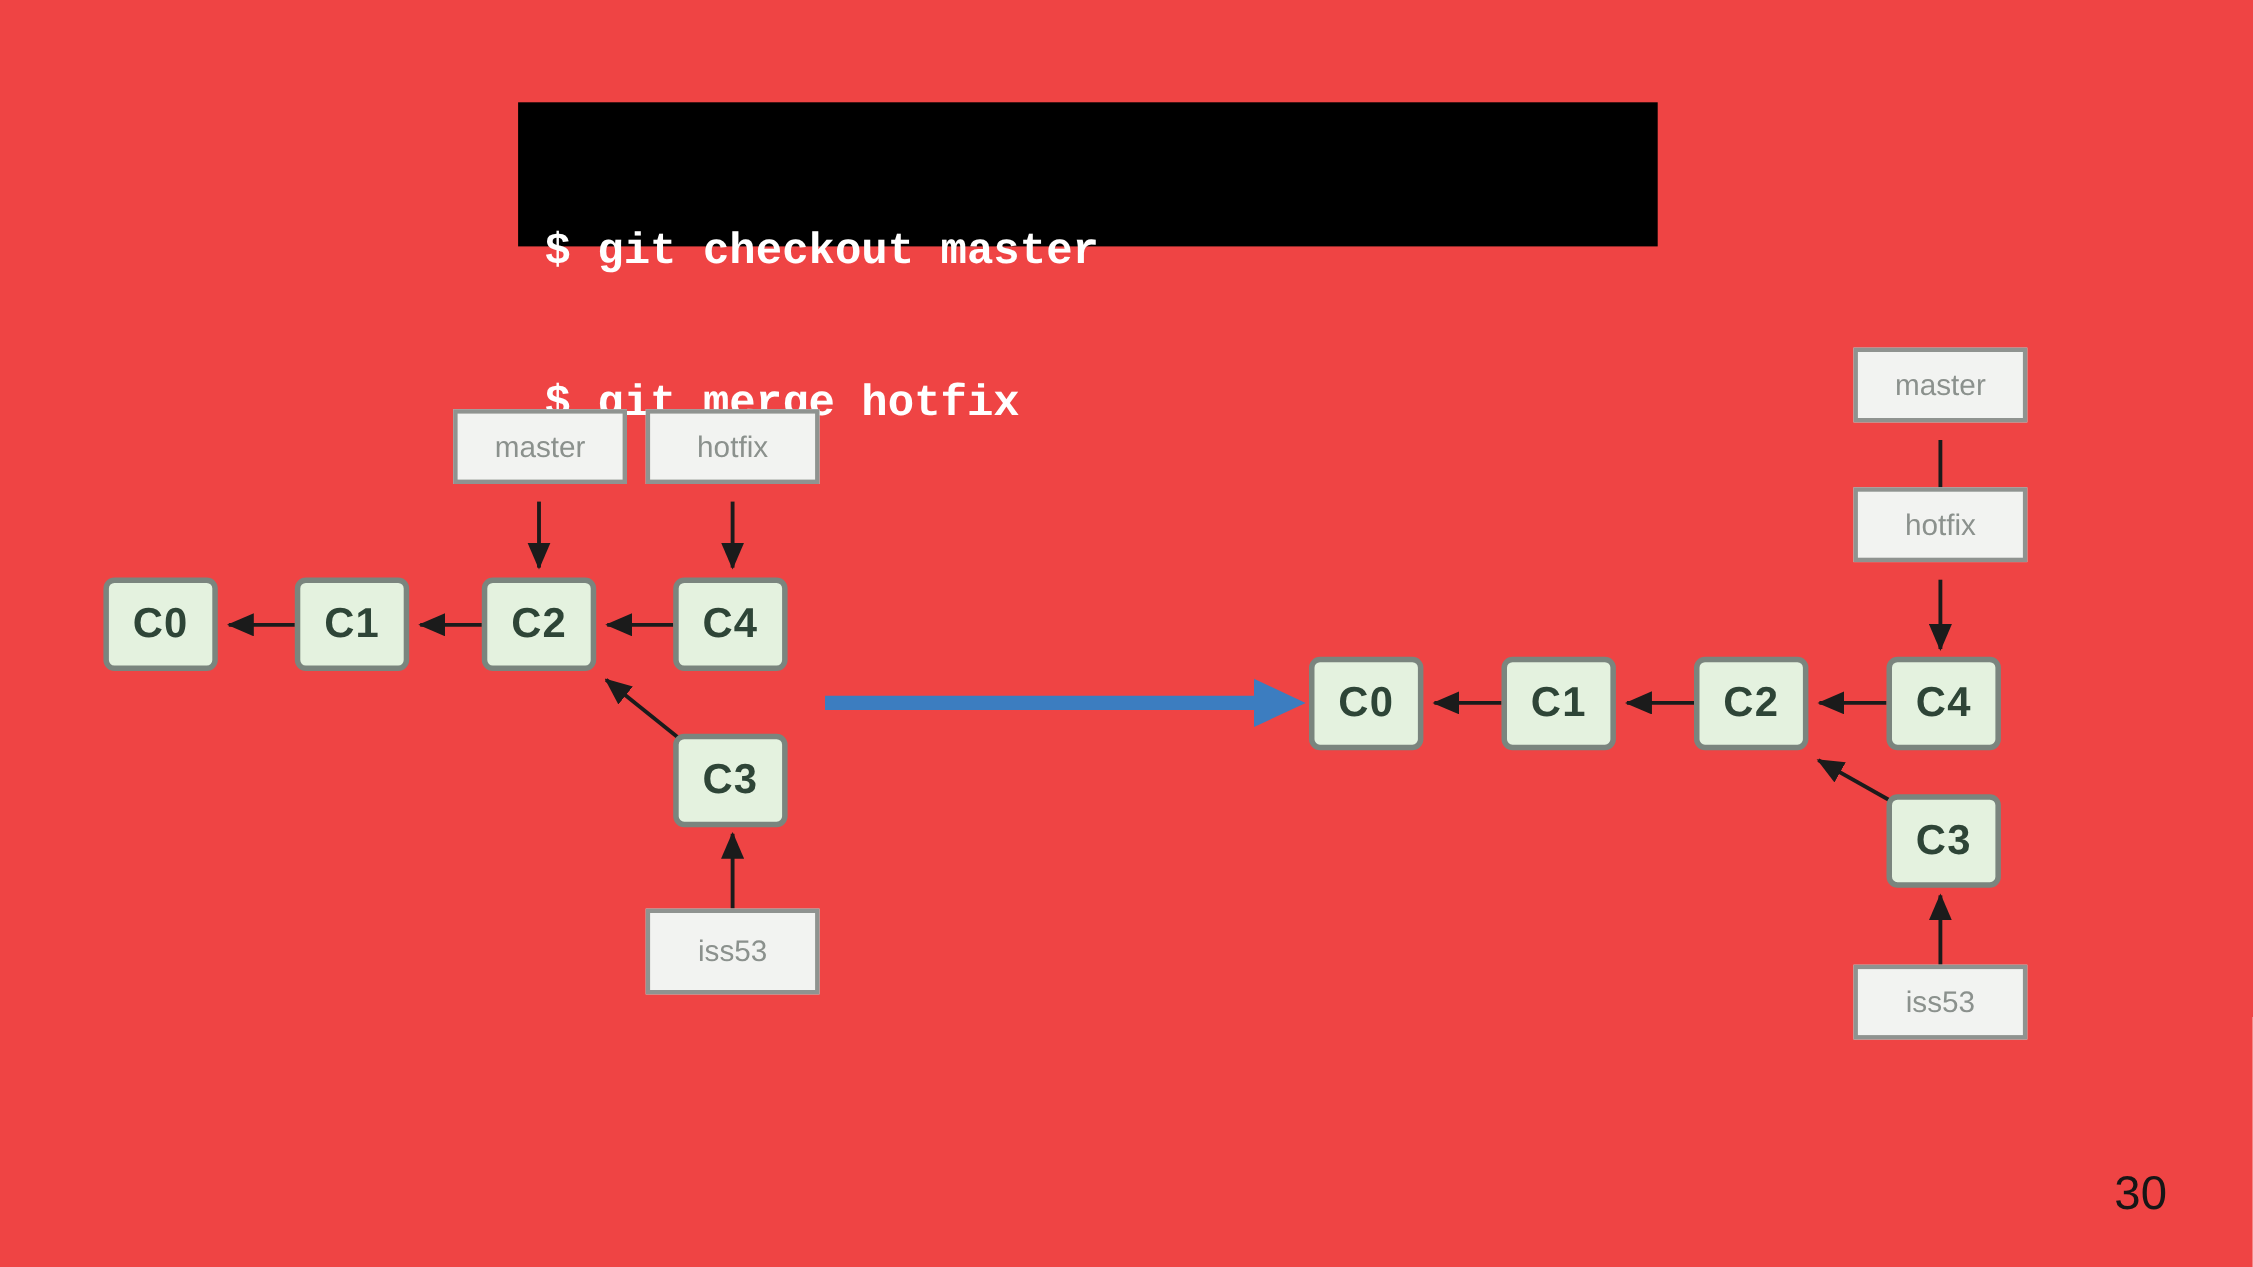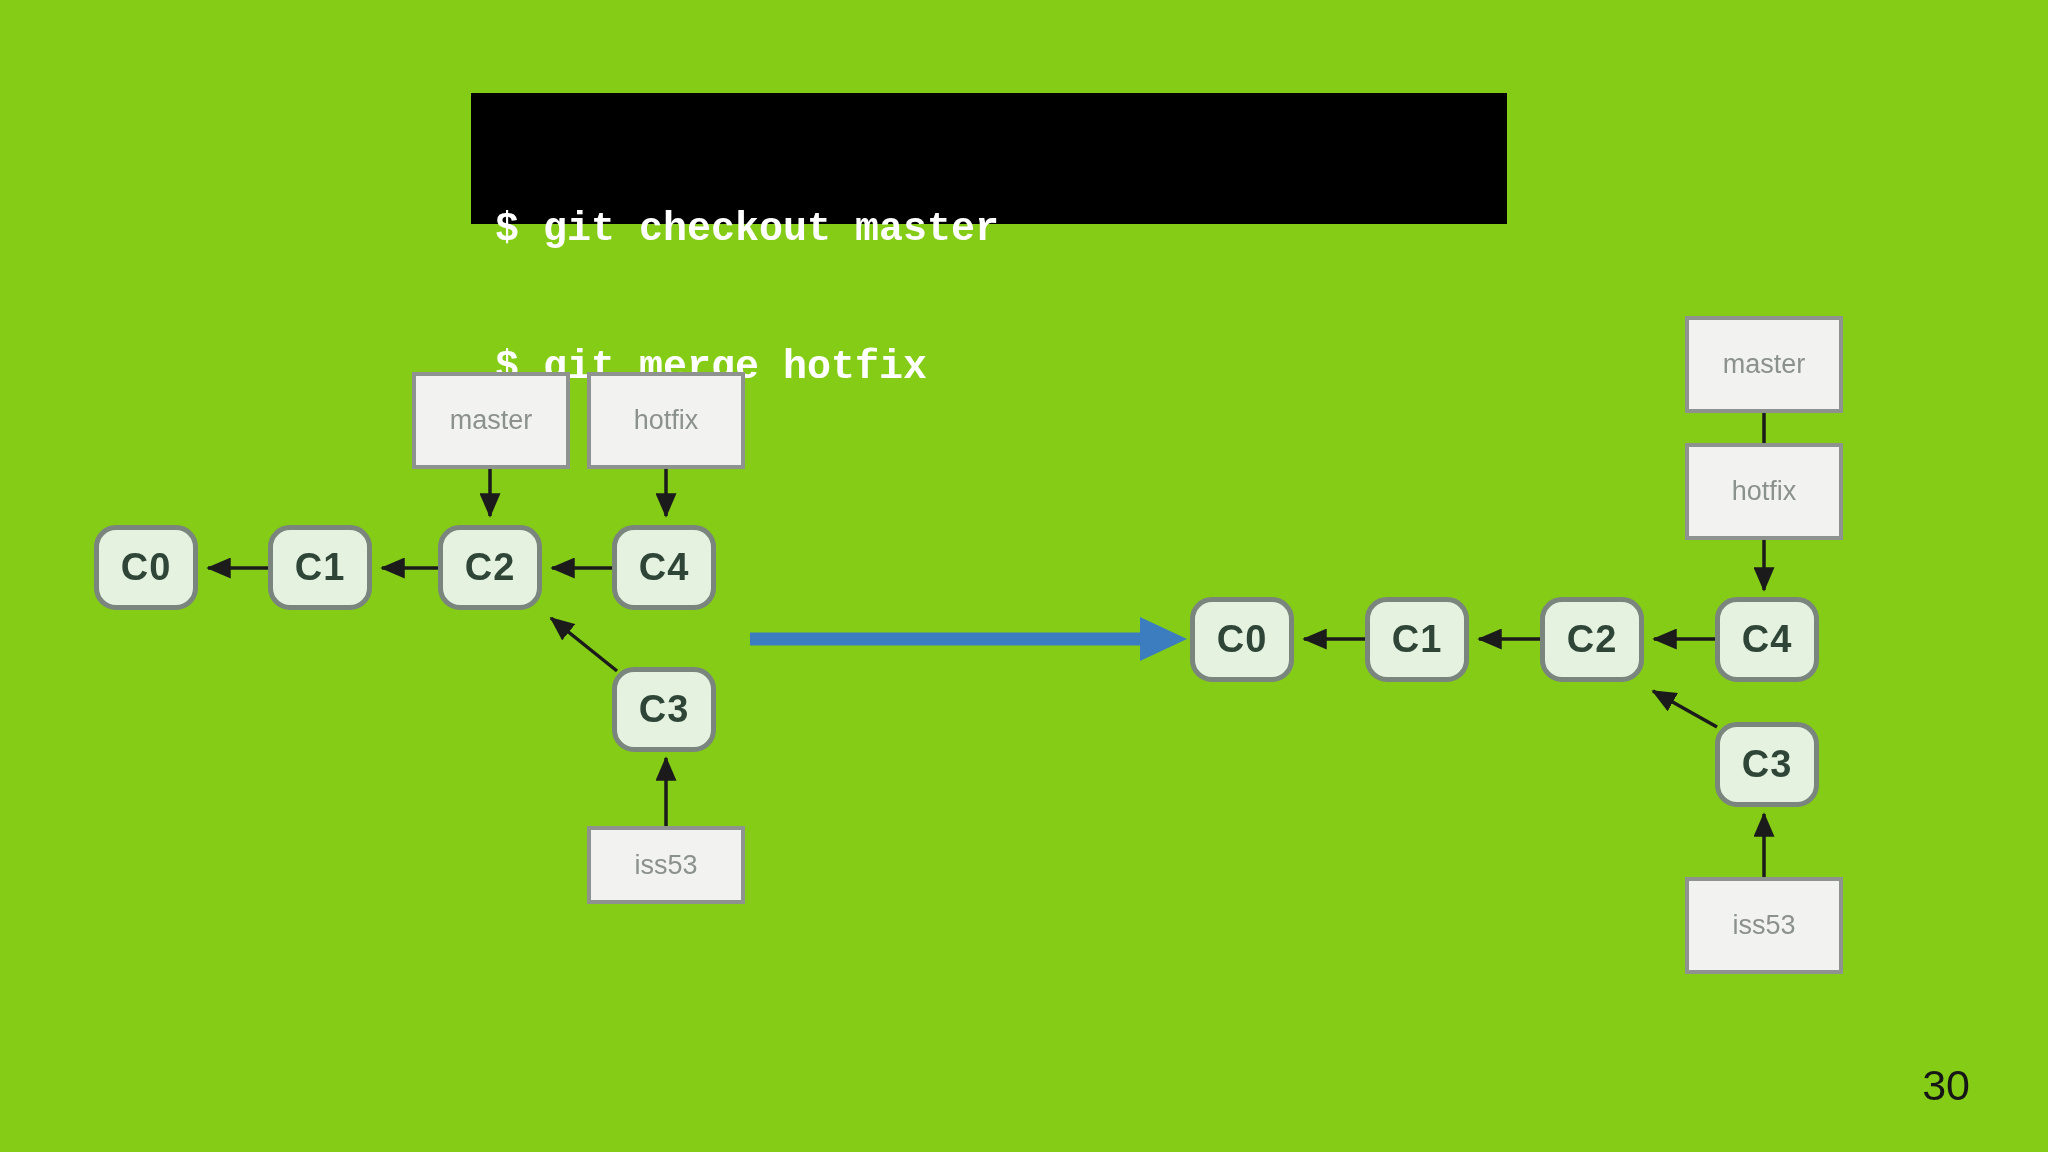--- a/index.html
+++ b/index.html
@@ -1,20 +1,20 @@
 <!DOCTYPE html>
 <html style="--terminal-bg: #000000; --terminal-text: #ffffff; --commit-fill: #e4f2df; --commit-border: #7a857e; --commit-text: #2e4537; --label-fill: #f2f3f1; --label-border: #8f9390; --label-text: #8b918d; --edge: #1b1b1b; --transition-arrow: #3c7dc0;"><head>
 <meta charset="utf-8">
 <style>
   html, body { margin: 0; padding: 0; background: #ffffff; }
   .slide {
     position: relative;
     width: 2048px;
     height: 1152px;
-    background: #84cc16;
+    background: #ef4444;
     overflow: hidden;
     font-family: "Liberation Sans", sans-serif;
   }
   
   .terminal {
     position: absolute;
     left: 471px; top: 93px;
     width: 1036px; height: 131px;
     box-sizing: border-box;
     background: var(--terminal-bg, #000);
@@ -26,31 +26,31 @@
     padding: 22px 0 0 24px;
     white-space: pre;
   }
   
   .commit {
     position: absolute;
     width: 104px; height: 85px;
     box-sizing: border-box;
     background: var(--commit-fill, #e4f2df);
     border: 5px solid var(--commit-border, #7a857e);
-    border-radius: 22px;
+    border-radius: 10px;
     display: flex; align-items: center; justify-content: center;
     font-size: 38px;
     font-weight: 700;
     letter-spacing: 1px;
     color: var(--commit-text, #2e4537);
   }
   
   .branch {
     position: absolute;
-    width: 158px; height: 97px;
+    width: 158px; height: 68px;
     box-sizing: border-box;
     background: var(--label-fill, #f2f3f1);
     border: 4px solid var(--label-border, #8f9390);
     display: flex; align-items: center; justify-content: center;
     font-size: 27px;
     color: var(--label-text, #8b918d);
   }
   
   .connectors {
     position: absolute;

